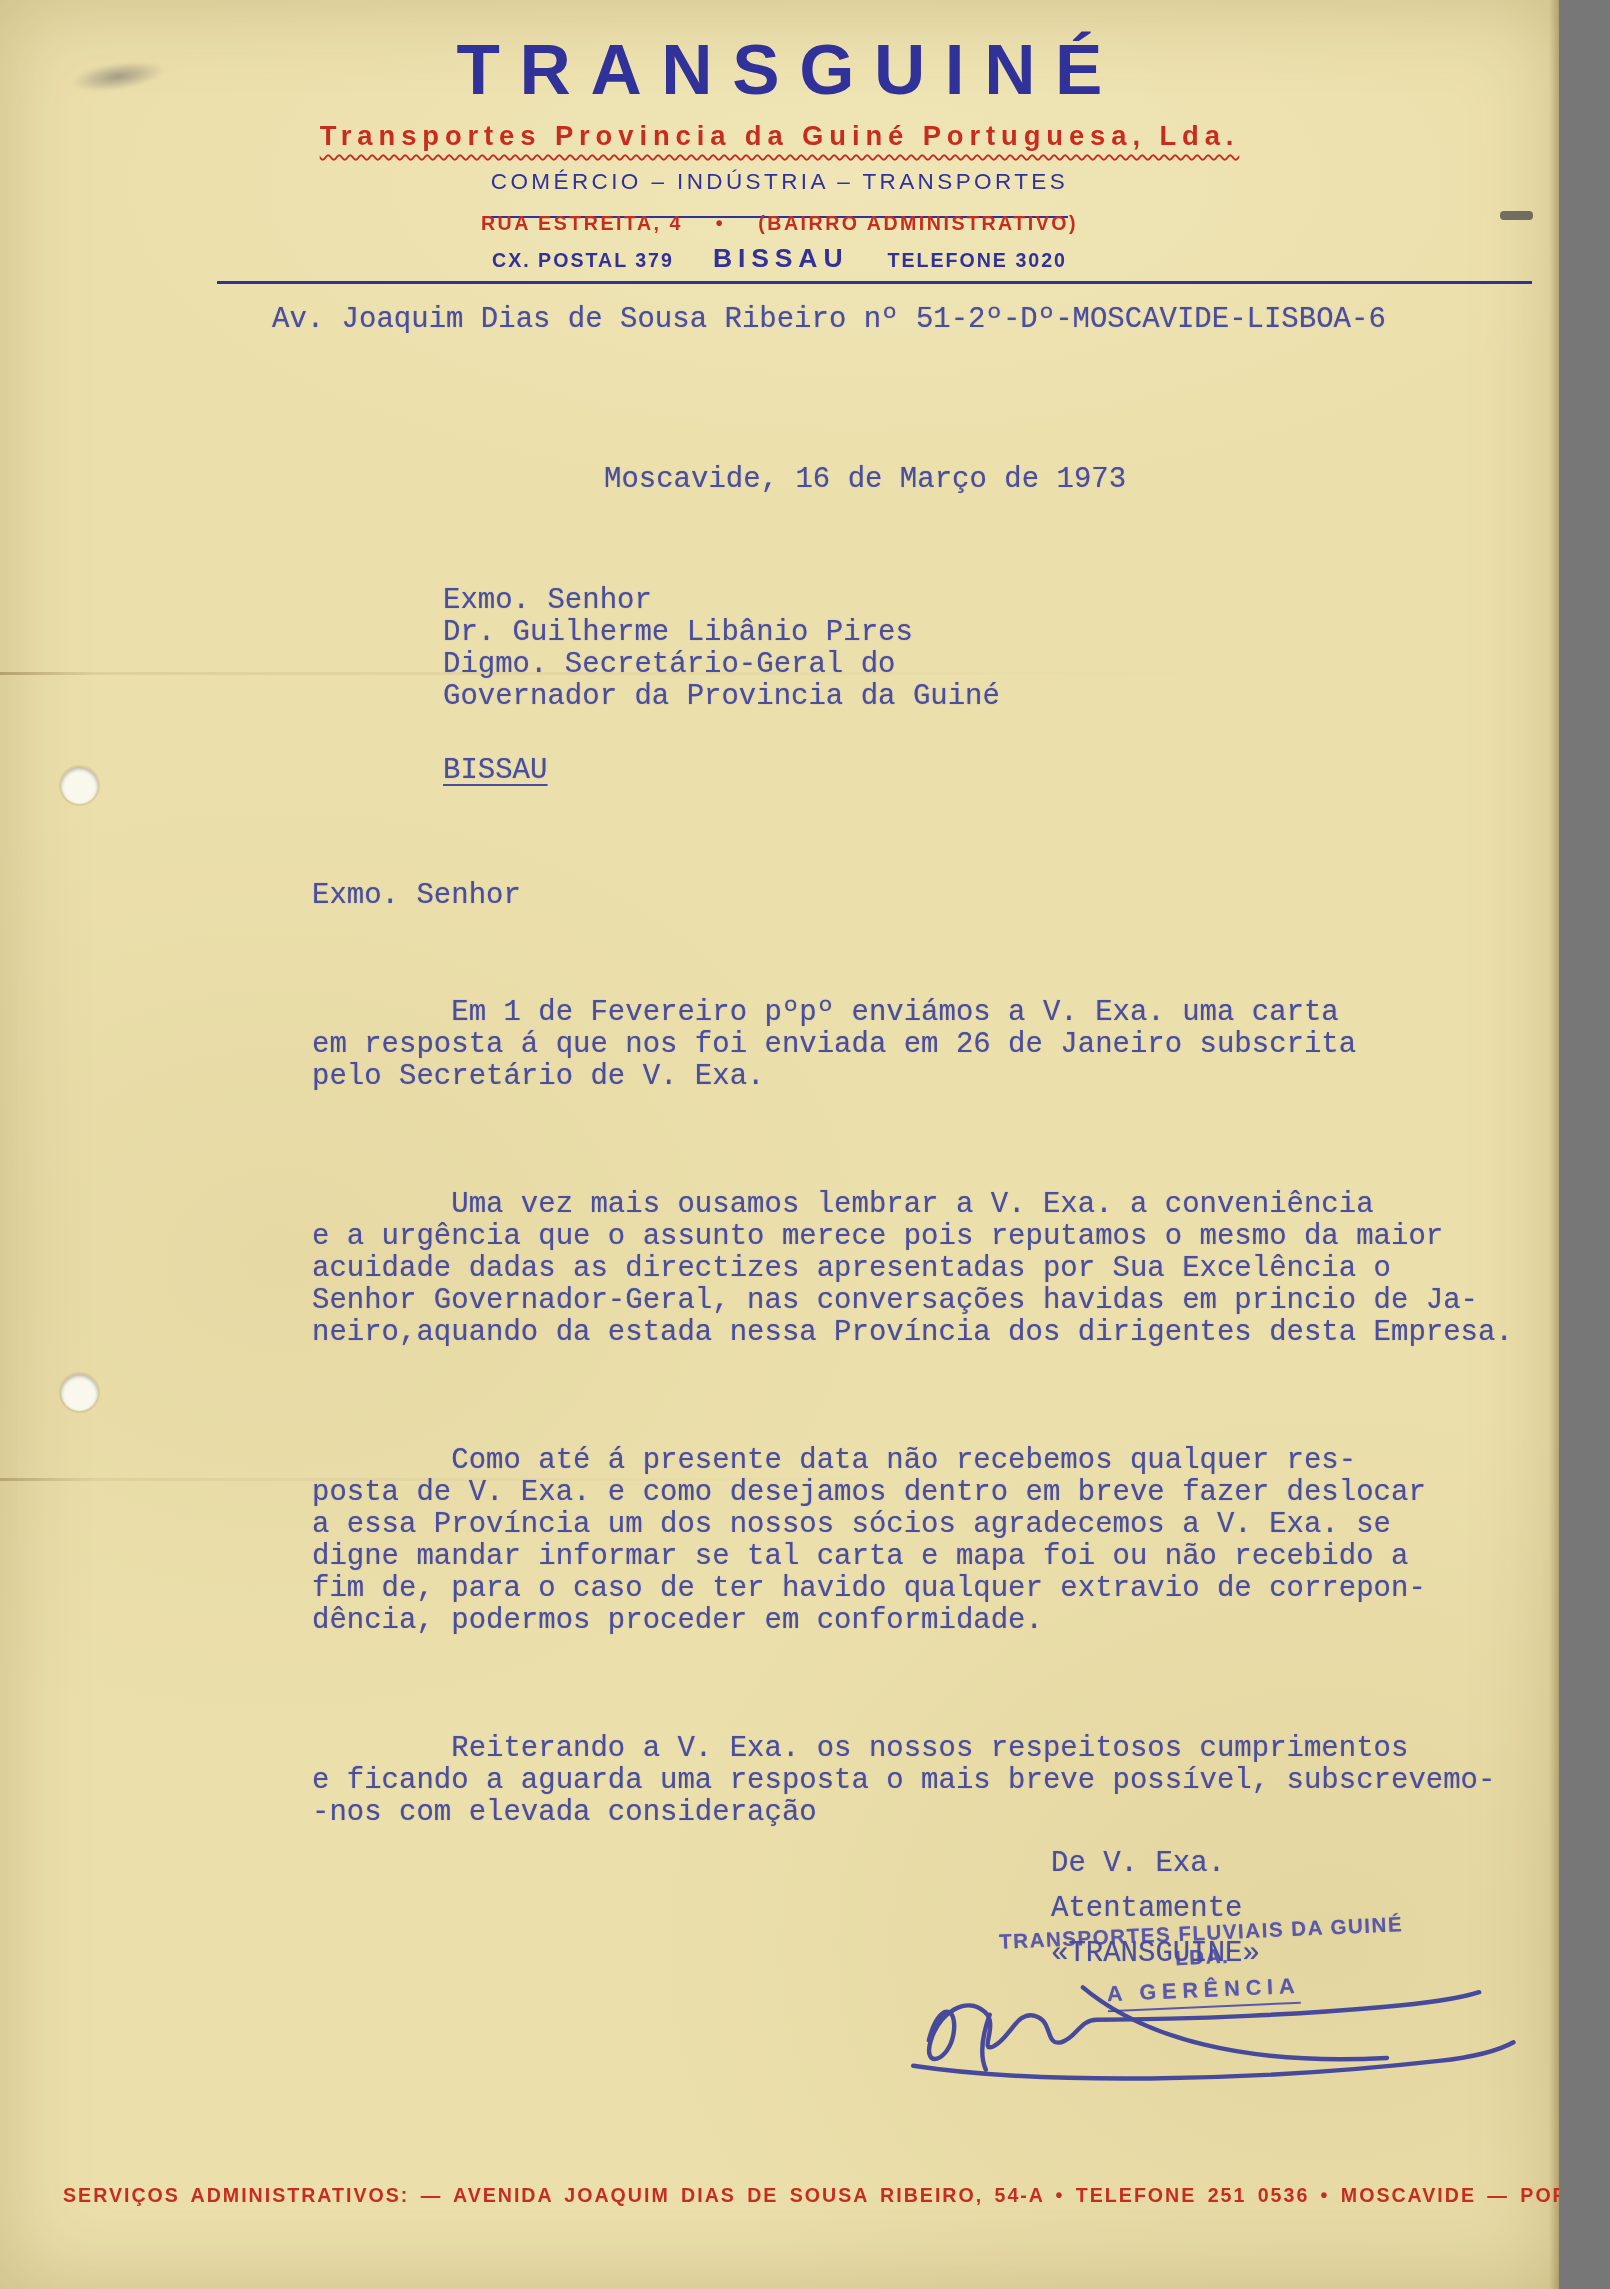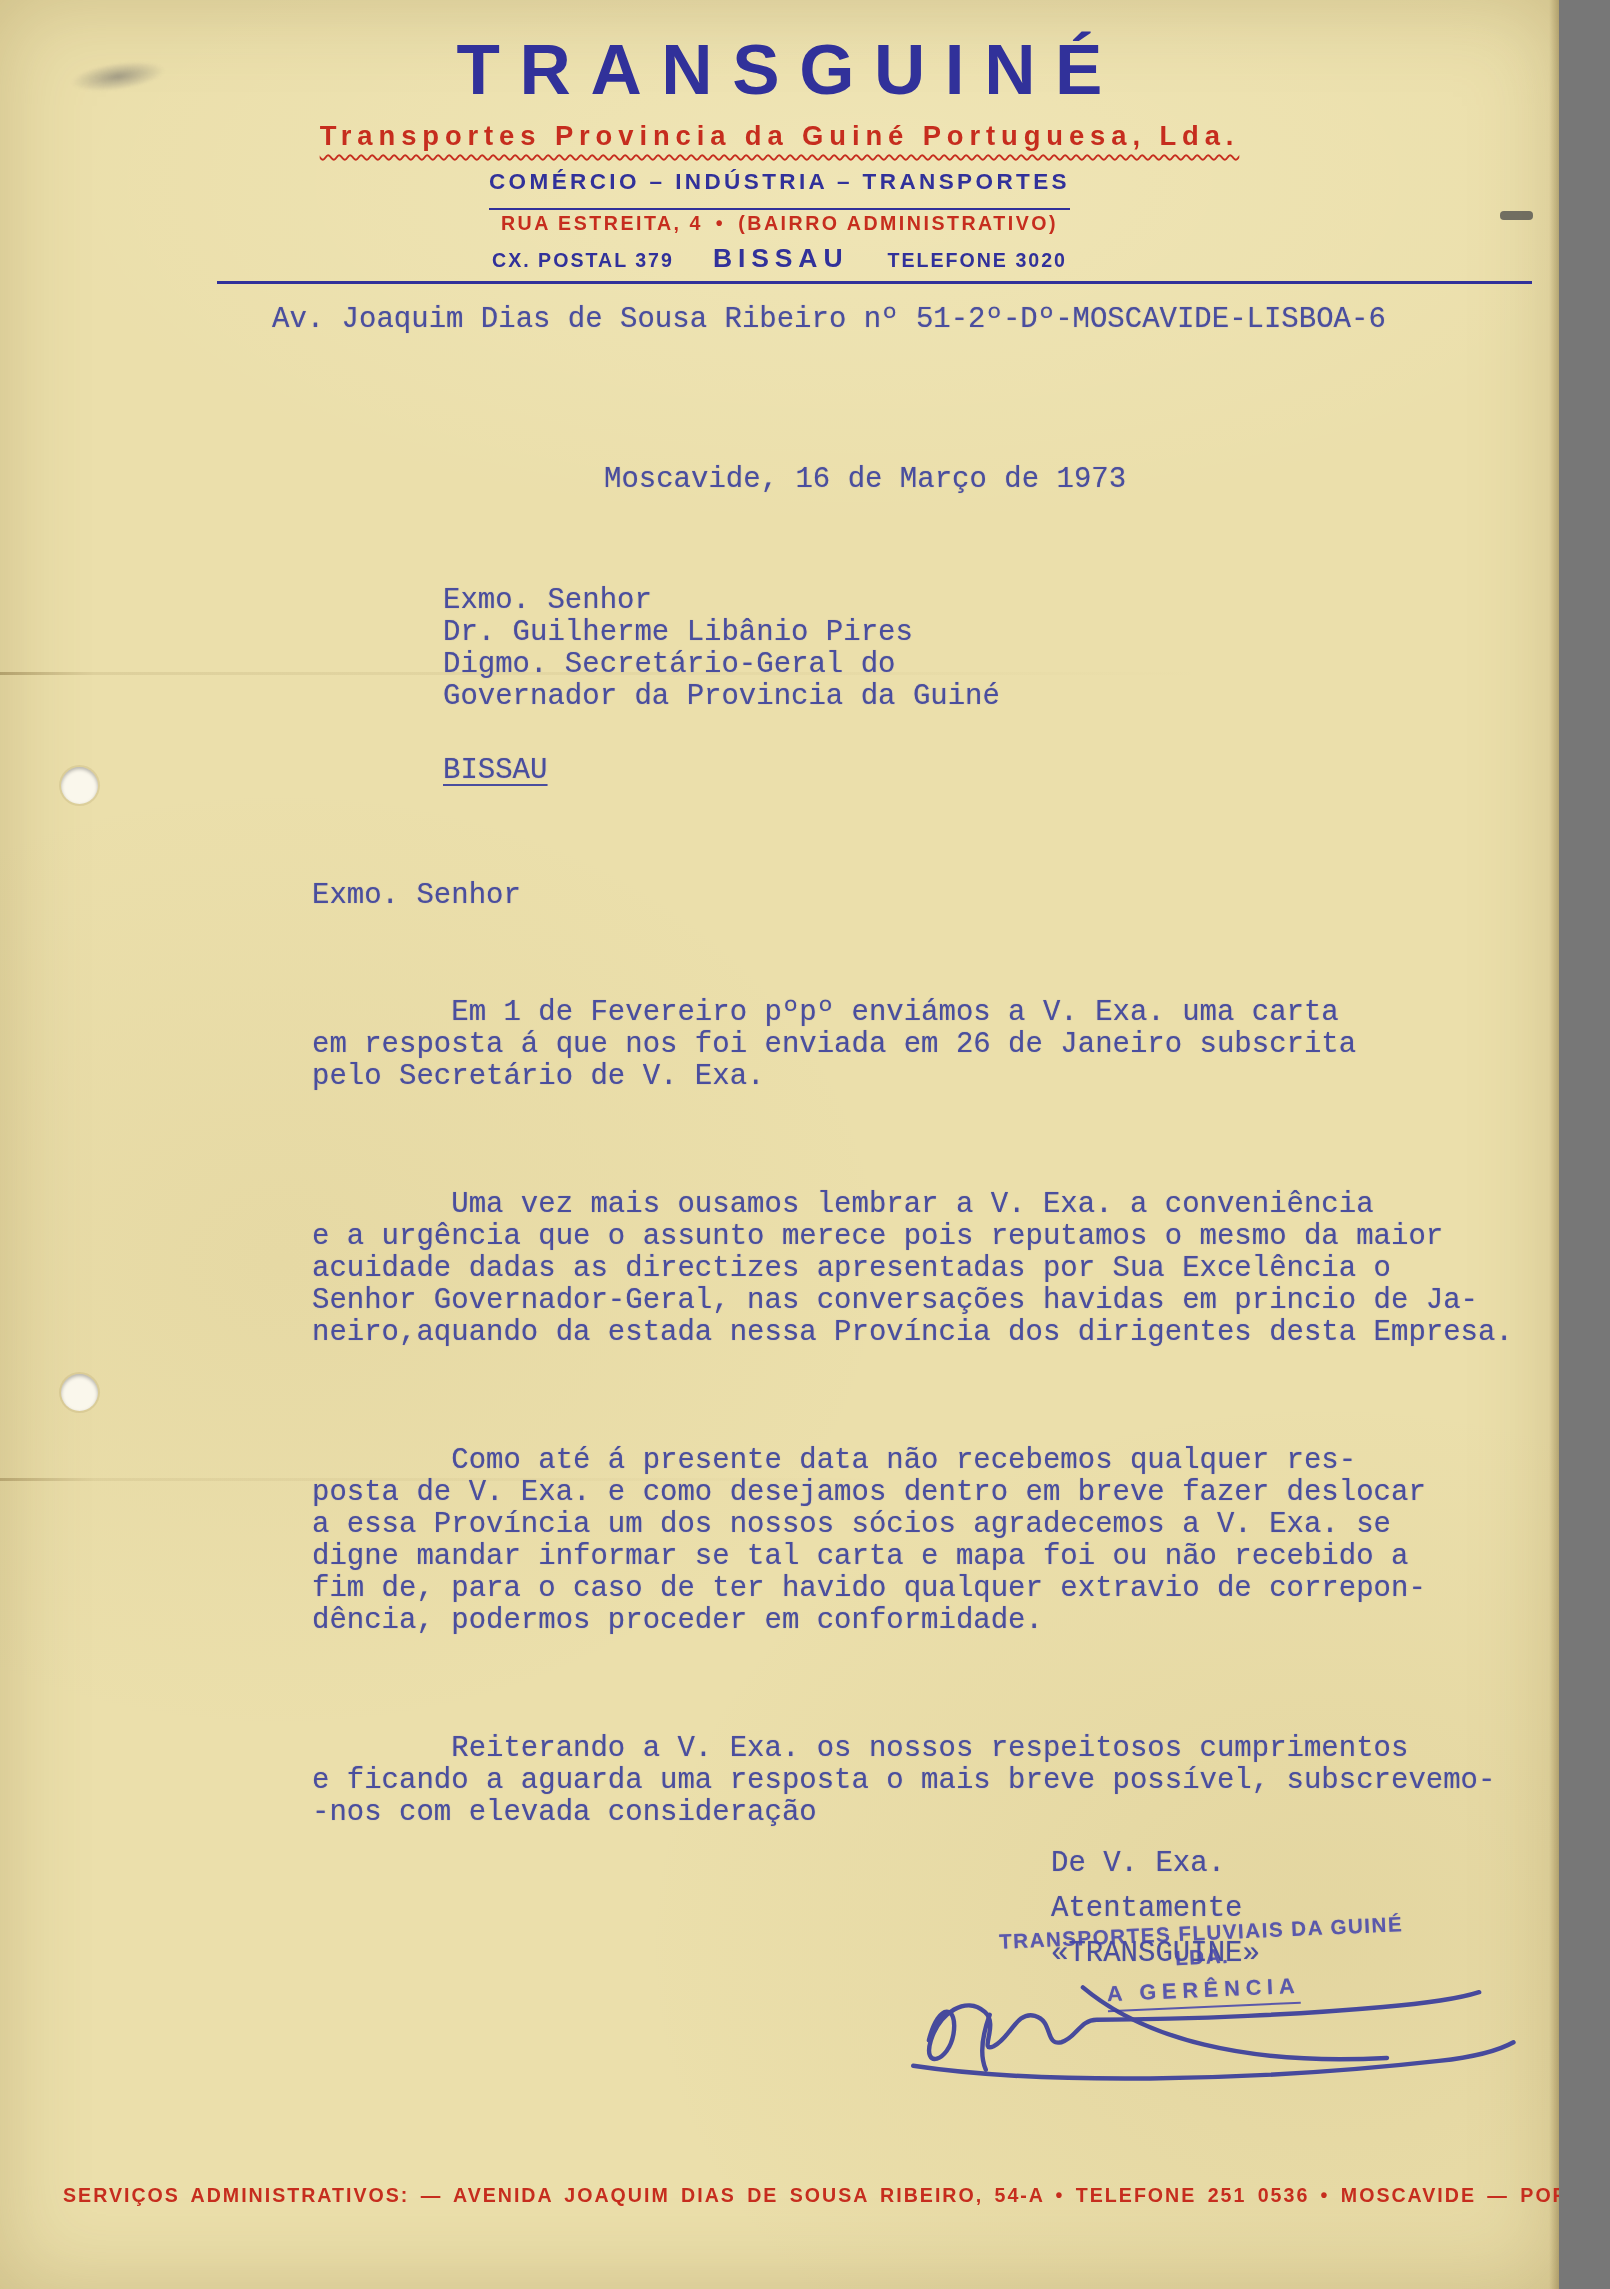--- a/index.html
+++ b/index.html
@@ -46,24 +46,24 @@
   .h-row { position:absolute; left:0; width:100%; text-align:center; }
   .h-title { top:29px; font-size:71px; font-weight:700; letter-spacing:19.6px; text-indent:19.6px; color:var(--blue); }
   .h-sub { top:120px; }
   .h-sub span {
     font-size:27.4px; font-weight:700; letter-spacing:5.9px; color:var(--red);
     text-decoration:underline wavy; text-decoration-color:var(--red);
     text-underline-offset:8.8px; text-decoration-thickness:2px;
   }
   .h-com { top:169px; }
   .h-com span {
-    display:inline-block; font-size:22.5px; font-weight:700; letter-spacing:3.4px;
-    color:var(--blue); border-bottom:2px solid var(--blue); padding-bottom:13px;
+    display:inline-block; font-size:22.5px; font-weight:400; letter-spacing:3.4px;
+    color:var(--blue); border-bottom:2px solid var(--blue); padding-bottom:21px;
   }
-  .h-street { top:212px; display:flex; justify-content:center; gap:13px;
+  .h-street { top:212px; display:flex; justify-content:center; gap:33px;
               color:var(--red); font-weight:700; font-size:19.6px; letter-spacing:2.5px; }
   .h-postal { top:243px; display:flex; justify-content:center; align-items:baseline; gap:39px;
               color:var(--blue); font-weight:700; font-size:19.6px; letter-spacing:2px; }
   .h-postal .city { font-size:26.5px; letter-spacing:5.9px; }
 
   .rule { position:absolute; top:281px; left:217px; width:1315px; height:2.9px; background:var(--blue); }
   .artifact-dash { position:absolute; top:211px; left:1500px; width:33px; height:8.8px;
                    background:#4a4a4a; border-radius:3.9px; opacity:.75; }
 
   

